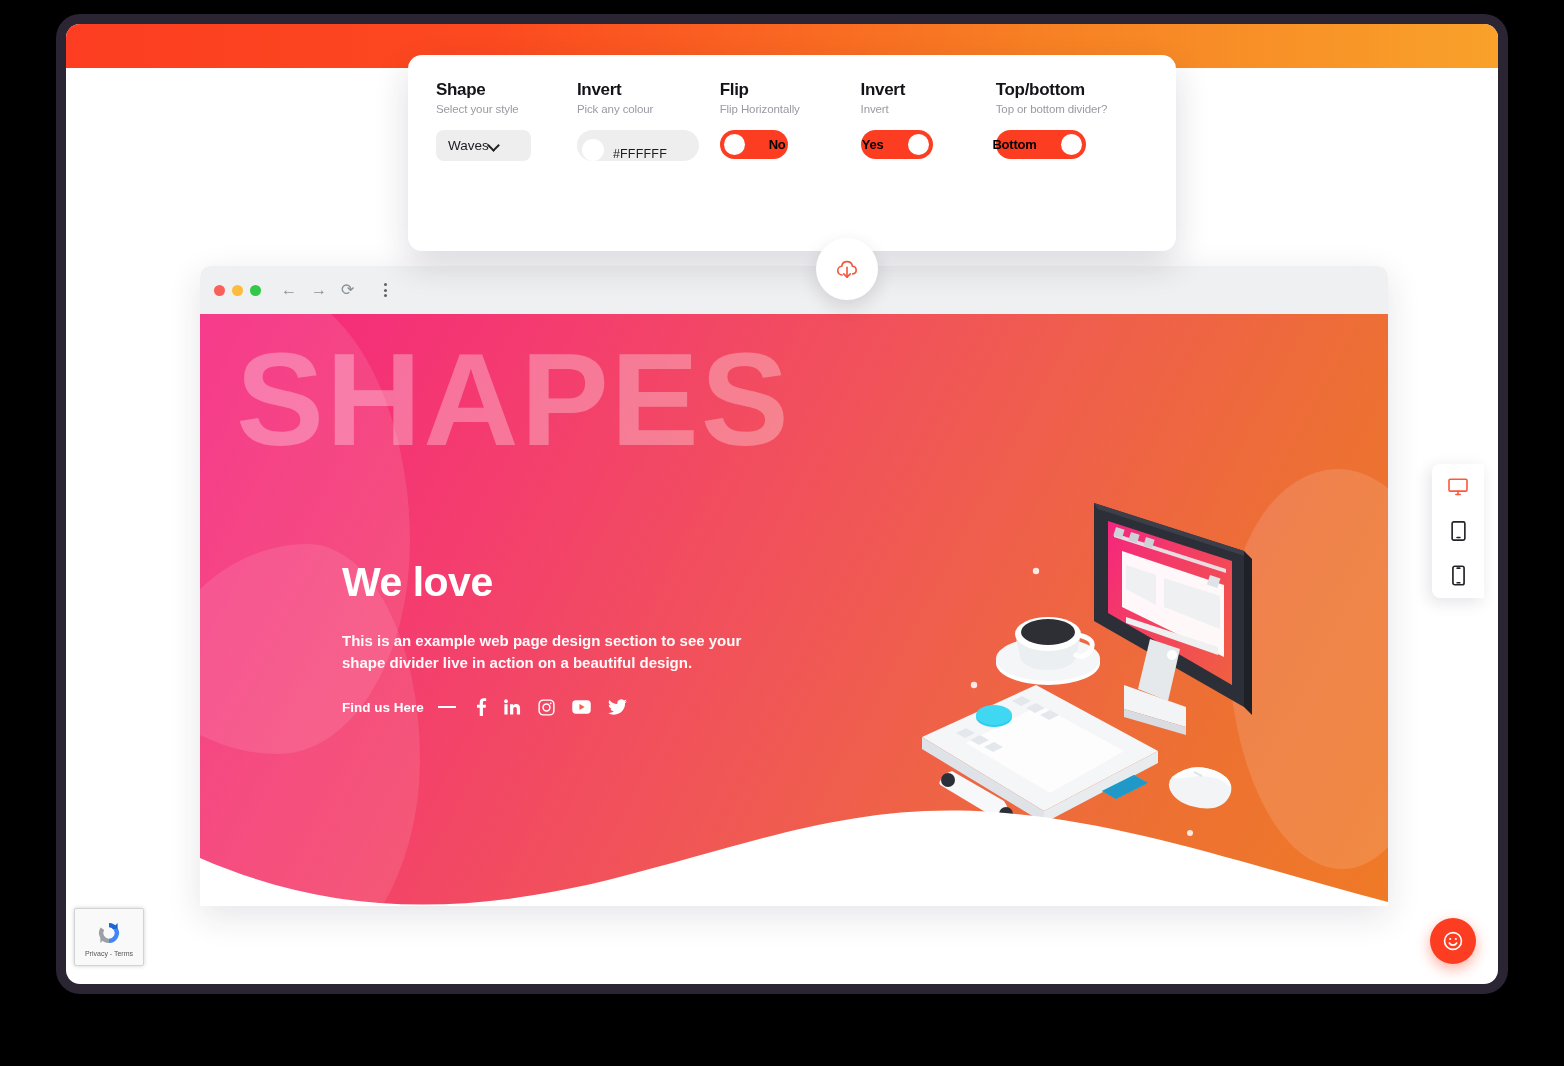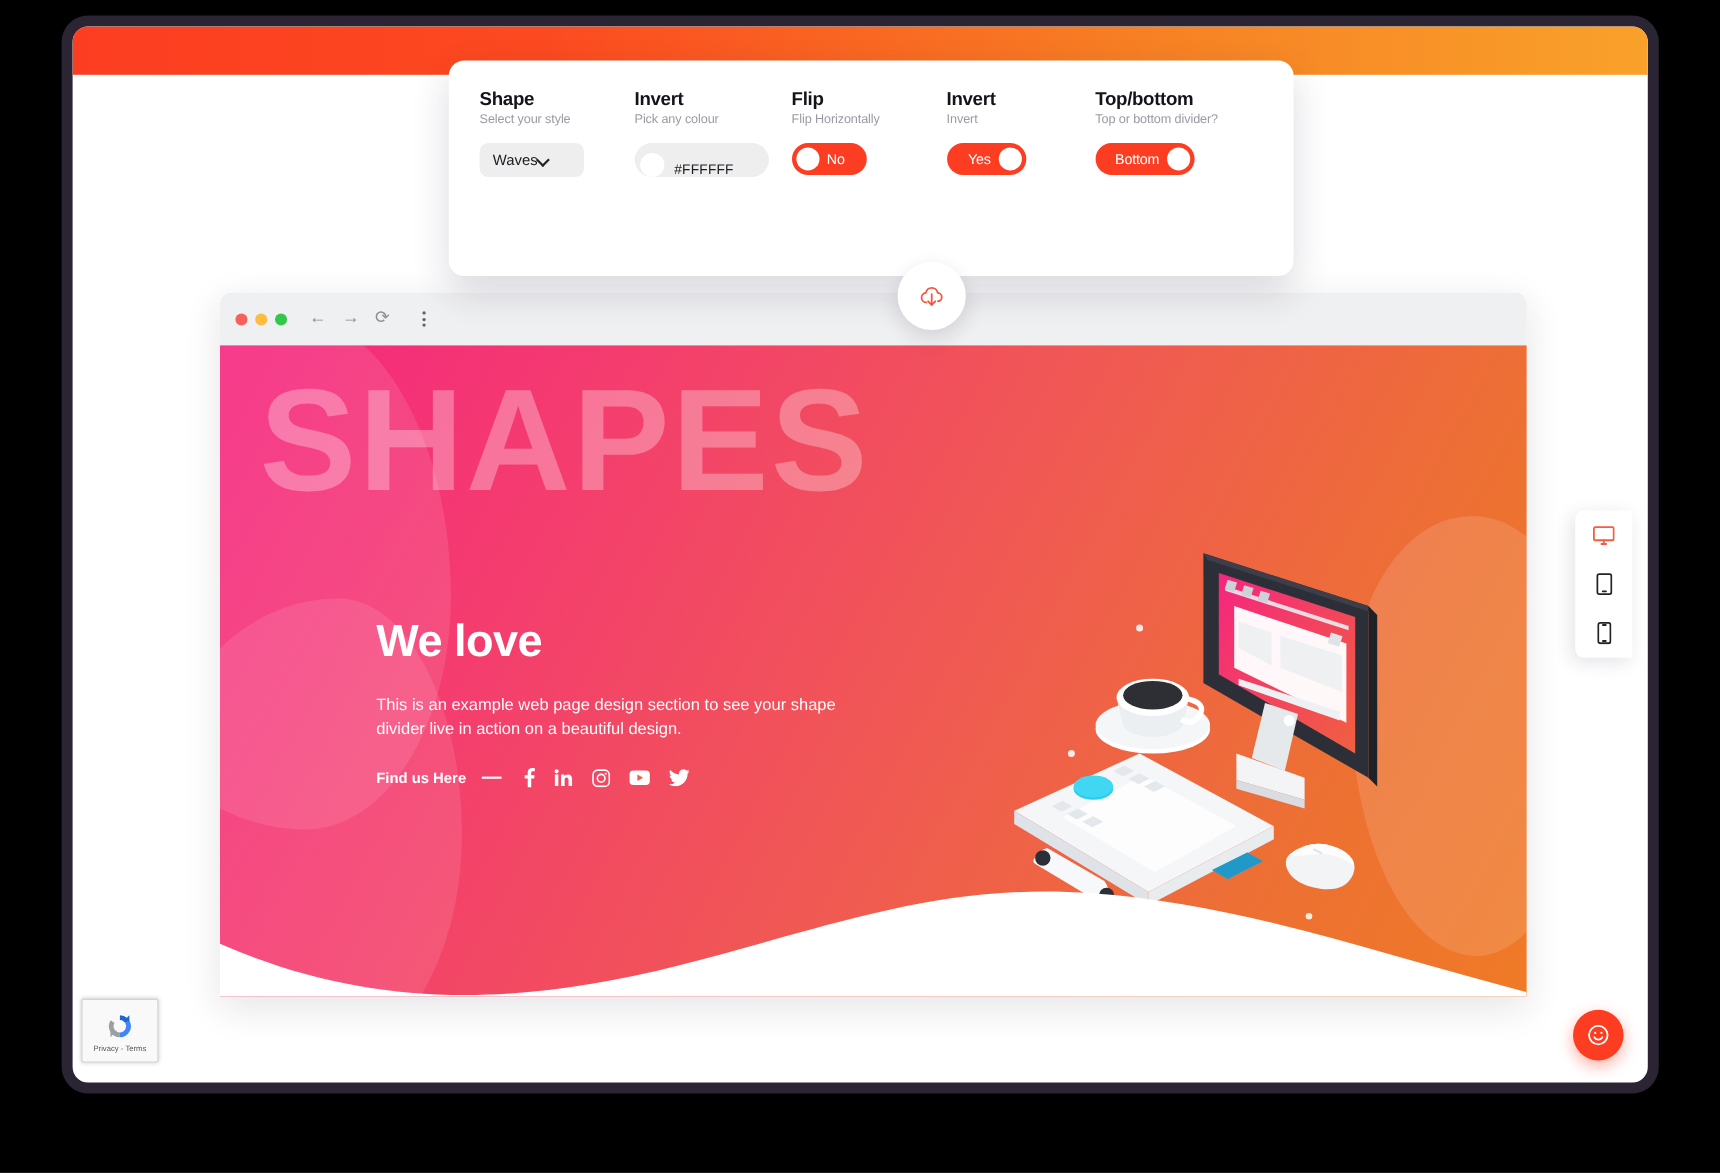--- a/index.html
+++ b/index.html
@@ -93,21 +93,21 @@
   .colour-dot { width: 22px; height: 22px; border-radius: 50%; background: #fff; flex: 0 0 auto; }
   .colour-hex { font-size: 12.5px; color: #1b1b22; font-weight: 500; letter-spacing: .2px; }
 
   
   .toggle {
     height: 29px; border-radius: 16px; background: #fc3d21;
     display: inline-flex; align-items: center; cursor: pointer;
     padding: 0 4px; position: relative;
   }
   .toggle .knob { width: 21px; height: 21px; border-radius: 50%; background: #fff; flex: 0 0 auto; }
-  .toggle .tlabel { color: #ffffff; font-size: 13px; font-weight: normal; padding: 0 7px; letter-spacing: -.2px; }
+  .toggle .tlabel { color: #000000; font-size: 13px; font-weight: bold; padding: 0 24px; letter-spacing: -.2px; }
   .toggle.knob-left  { flex-direction: row; }
   .toggle.knob-right { flex-direction: row-reverse; }
   .toggle.w-flip   { width: 68px; }
   .toggle.w-invert { width: 72px; }
   .toggle.w-topbot { width: 90px; }
 
   
   .slider-row { display: flex; margin-top: 20px; }
   .slider-block.height { width: 390px; }
   .slider-block.width  { width: 330px; margin-left: 0; }
@@ -200,21 +200,21 @@
     color: rgba(255,255,255,.30);
     line-height: 1; user-select: none;
   }
   .hero-inner { position: relative; padding: 248px 16px 0 142px; z-index: 3; }
   .hero-title {
     font-size: 41px; font-weight: bold; color: #fff;
     letter-spacing: -.5px; line-height: 1;
   }
   .hero-desc {
     margin-top: 27px; font-size: 15px; color: #fff;
-    line-height: 1.48; max-width: 420px; opacity: .97;
+    line-height: 1.48; max-width: 420px; opacity: .97; font-weight: bold;
   }
   .find-row { margin-top: 24px; display: flex; align-items: center; gap: 14px; }
   .find-label { font-size: 13.5px; font-weight: bold; color: #fff; }
   .find-dash { width: 18px; height: 2px; background: #fff; }
   .soc { display: flex; align-items: center; gap: 17px; margin-left: 6px; }
   .soc a { display: inline-flex; cursor: pointer; }
 
   
   .illus { position: absolute; right: 110px; top: 175px; z-index: 4; }
 

